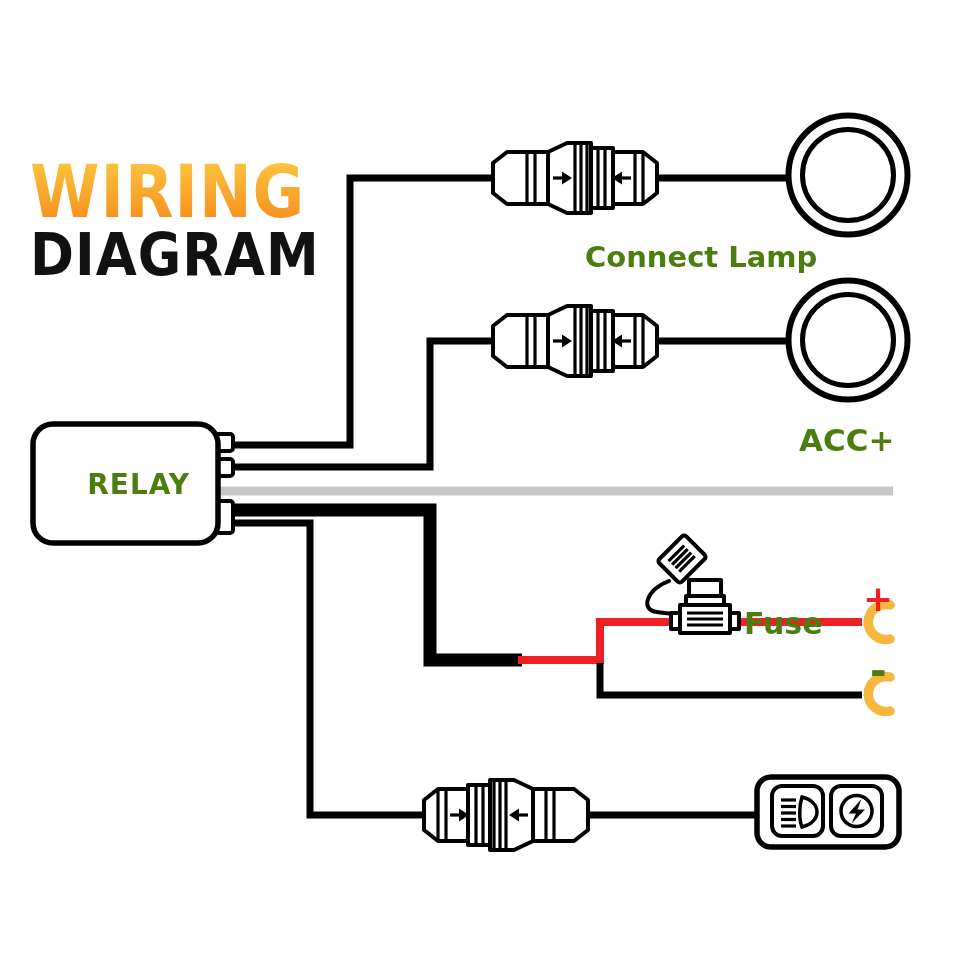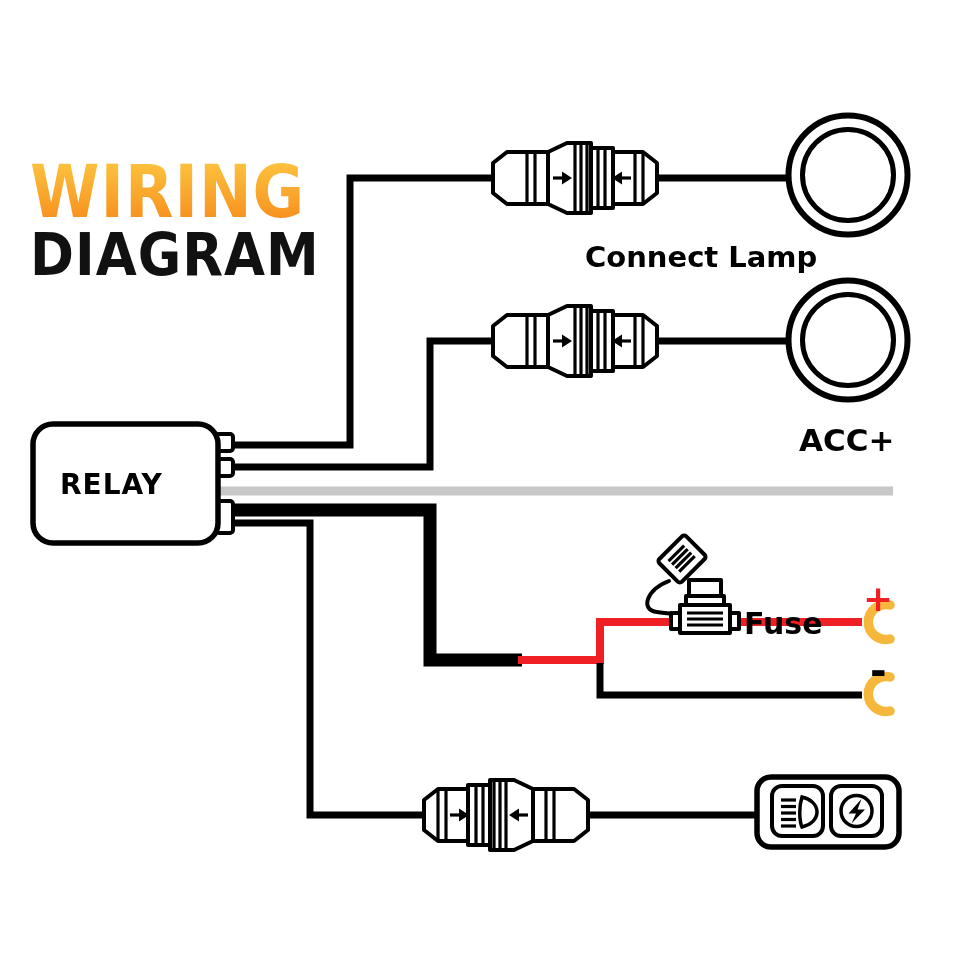--- a/index.html
+++ b/index.html
@@ -5,22 +5,22 @@
   html,body{margin:0;padding:0;background:#fff;}
   #canvas{position:relative;width:960px;height:960px;background:#fff;overflow:hidden;
           font-family:"DejaVu Sans","Liberation Sans",sans-serif;}
   .abs{position:absolute;white-space:nowrap;}
   .title-line1{left:30px;top:150px;font-size:63px;font-weight:bold;letter-spacing:1px;
     transform:scaleY(1.15);transform-origin:top left;
     background:linear-gradient(180deg,var(--title-gradient-top) 10%,var(--title-gradient-bottom) 90%);
     -webkit-background-clip:text;background-clip:text;color:transparent;}
   .title-line2{left:30px;top:221px;font-size:53px;font-weight:bold;letter-spacing:1px;color:#111;
     transform:scaleY(1.1);transform-origin:top left;}
-  .lbl{font-weight:bold;color:#000000;}
-  .lbl-relay{left:60px;top:468px;width:130px;text-align:left;font-size:28px;letter-spacing:1px;}
+  .lbl{font-weight:bold;color:#4d7c0f;}
+  .lbl-relay{left:60px;top:468px;width:130px;text-align:right;font-size:28px;letter-spacing:1px;}
   .lbl-connect-lamp{left:585px;top:240px;font-size:29px;}
   .lbl-acc{left:799px;top:422px;font-size:31px;}
   .lbl-fuse{left:744px;top:606px;font-size:30px;}
   .lbl-plus{left:863px;top:578px;font-size:36px;color:var(--wire-red);}
   .lbl-minus{left:870px;top:648px;font-size:40px;}
   .lbl-switch{left:783px;top:741px;font-size:29px;}
   svg{position:absolute;left:0;top:0;}
   .outline{fill:#fff;stroke:#000;stroke-width:4;stroke-linejoin:round;}
   .outline-bold{fill:#fff;stroke:#000;stroke-width:5.5;stroke-linejoin:round;}
   .thin-line{stroke:#000;stroke-width:3.2;fill:none;}

